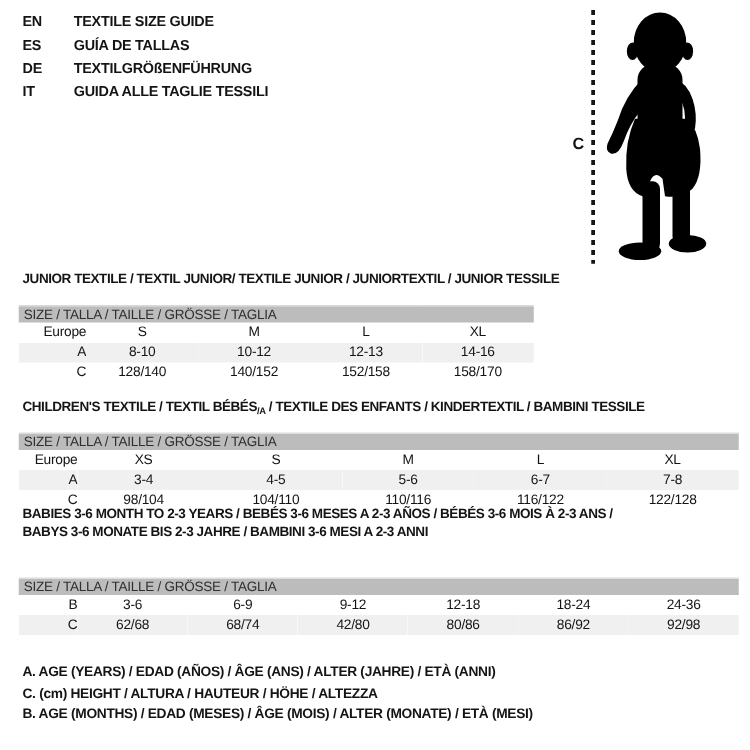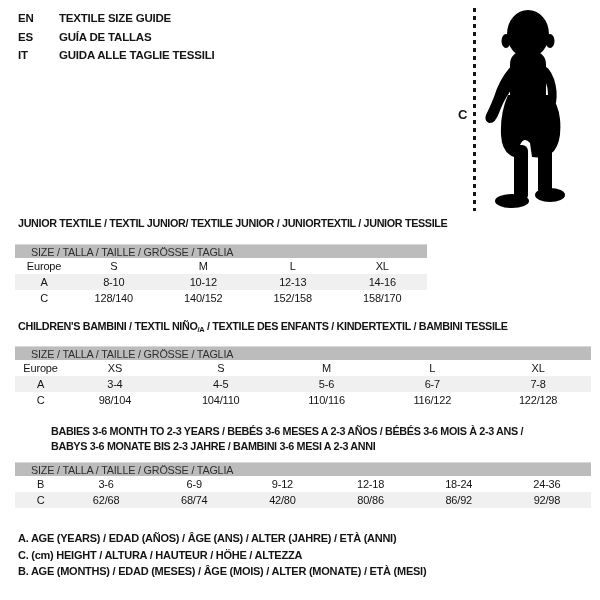--- a/index.html
+++ b/index.html
@@ -17,40 +17,44 @@
     background:repeating-linear-gradient(180deg,#151515 0 4px,transparent 4px 8px);}
   .c-marker{position:absolute;left:458px;top:107px;font-weight:700;font-size:13px;}
   .baby-svg{position:absolute;left:484px;top:5px;}
   
   .section-title{position:absolute;left:18px;font-weight:700;font-size:10.8px;letter-spacing:-0.35px;white-space:nowrap;line-height:13px;}
   .section-title .subscript{font-size:7.5px;vertical-align:-2px;}
   .two-line{line-height:15px;}
   
   table.size-table{position:absolute;left:15px;border-collapse:collapse;table-layout:fixed;font-size:11px;letter-spacing:-0.2px;}
   table.size-table th.size-bar{background:#bcbcbc;text-align:left;font-weight:400;color:#2f2f2f;
-    height:13px;padding:0 0 0 16px;font-size:10.8px;border-top:1px solid #d9d9d9;}
+    height:13px;padding:0 0 0 4px;font-size:10.8px;border-top:1px solid #d9d9d9;}
   table.size-table td{height:16px;padding:0;text-align:center;font-weight:400;overflow:hidden;white-space:nowrap;}
-  table.size-table td.lbl{text-align:center;padding-left:4px;}
+  table.size-table td.lbl{text-align:right;padding-left:4px;}
   table.size-table tr.alt{background:#f0f0f0;}
   
   .legend{position:absolute;left:18px;top:530px;font-weight:700;font-size:11px;line-height:16.6px;letter-spacing:-0.25px;white-space:nowrap;}
 </style>
 </head>
 <body>
 
 <div class="page">
 
   <div class="lang-block">
     <div class="lang-row">
       <span class="lang-code">EN</span>
       <span class="lang-title">TEXTILE SIZE GUIDE</span>
     </div>
     <div class="lang-row">
       <span class="lang-code">ES</span>
       <span class="lang-title">GUÍA DE TALLAS</span>
+    </div>
+    <div class="lang-row">
+      <span class="lang-code">DE</span>
+      <span class="lang-title">TEXTILGRÖßENFÜHRUNG</span>
     </div>
     <div class="lang-row">
       <span class="lang-code">IT</span>
       <span class="lang-title">GUIDA ALLE TAGLIE TESSILI</span>
     </div>
   </div>
 
   <div class="dash-line"></div>
   <span class="c-marker">C</span>
   <svg class="baby-svg" width="112" height="206" viewBox="0 0 112 206" fill="#000000" xmlns="http://www.w3.org/2000/svg">
@@ -97,21 +101,21 @@
     <tr>
       <td class="lbl">C</td>
       <td>128/140</td>
       <td>140/152</td>
       <td>152/158</td>
       <td>158/170</td>
     </tr>
   </tbody>
     </table>
 
-  <div class="section-title" style="top:320px;"><span>CHILDREN'S BAMBINI / TEXTIL NIÑO</span><span class="subscript">/A</span><span> / TEXTILE DES ENFANTS / KINDERTEXTIL / BAMBINI TESSILE</span></div>
+  <div class="section-title" style="top:320px;"><span>CHILDREN'S TEXTILE / TEXTIL BÉBÉS</span><span class="subscript">/A</span><span> / TEXTILE DES ENFANTS / KINDERTEXTIL / BAMBINI TESSILE</span></div>
   <table class="size-table" style="top:346px;width:576px;">
     <colgroup>
         <col style="width:47px">
         <col>
         <col>
         <col>
         <col>
         <col>
       </colgroup>
     <tbody>
@@ -138,21 +142,21 @@
       <td class="lbl">C</td>
       <td>98/104</td>
       <td>104/110</td>
       <td>110/116</td>
       <td>116/122</td>
       <td>122/128</td>
     </tr>
   </tbody>
     </table>
 
-  <div class="section-title two-line" style="top:424px;margin-left:33px;">
+  <div class="section-title two-line" style="top:404px;">
     <div>BABIES 3-6 MONTH TO 2-3 YEARS / BEBÉS 3-6 MESES A 2-3 AÑOS / BÉBÉS 3-6 MOIS À 2-3 ANS /</div>
     <div>BABYS 3-6 MONATE BIS 2-3 JAHRE / BAMBINI 3-6 MESI A 2-3 ANNI</div>
   </div>
   <table class="size-table" style="top:462px;width:576px;">
     <colgroup>
         <col style="width:47px">
         <col>
         <col>
         <col>
         <col>

